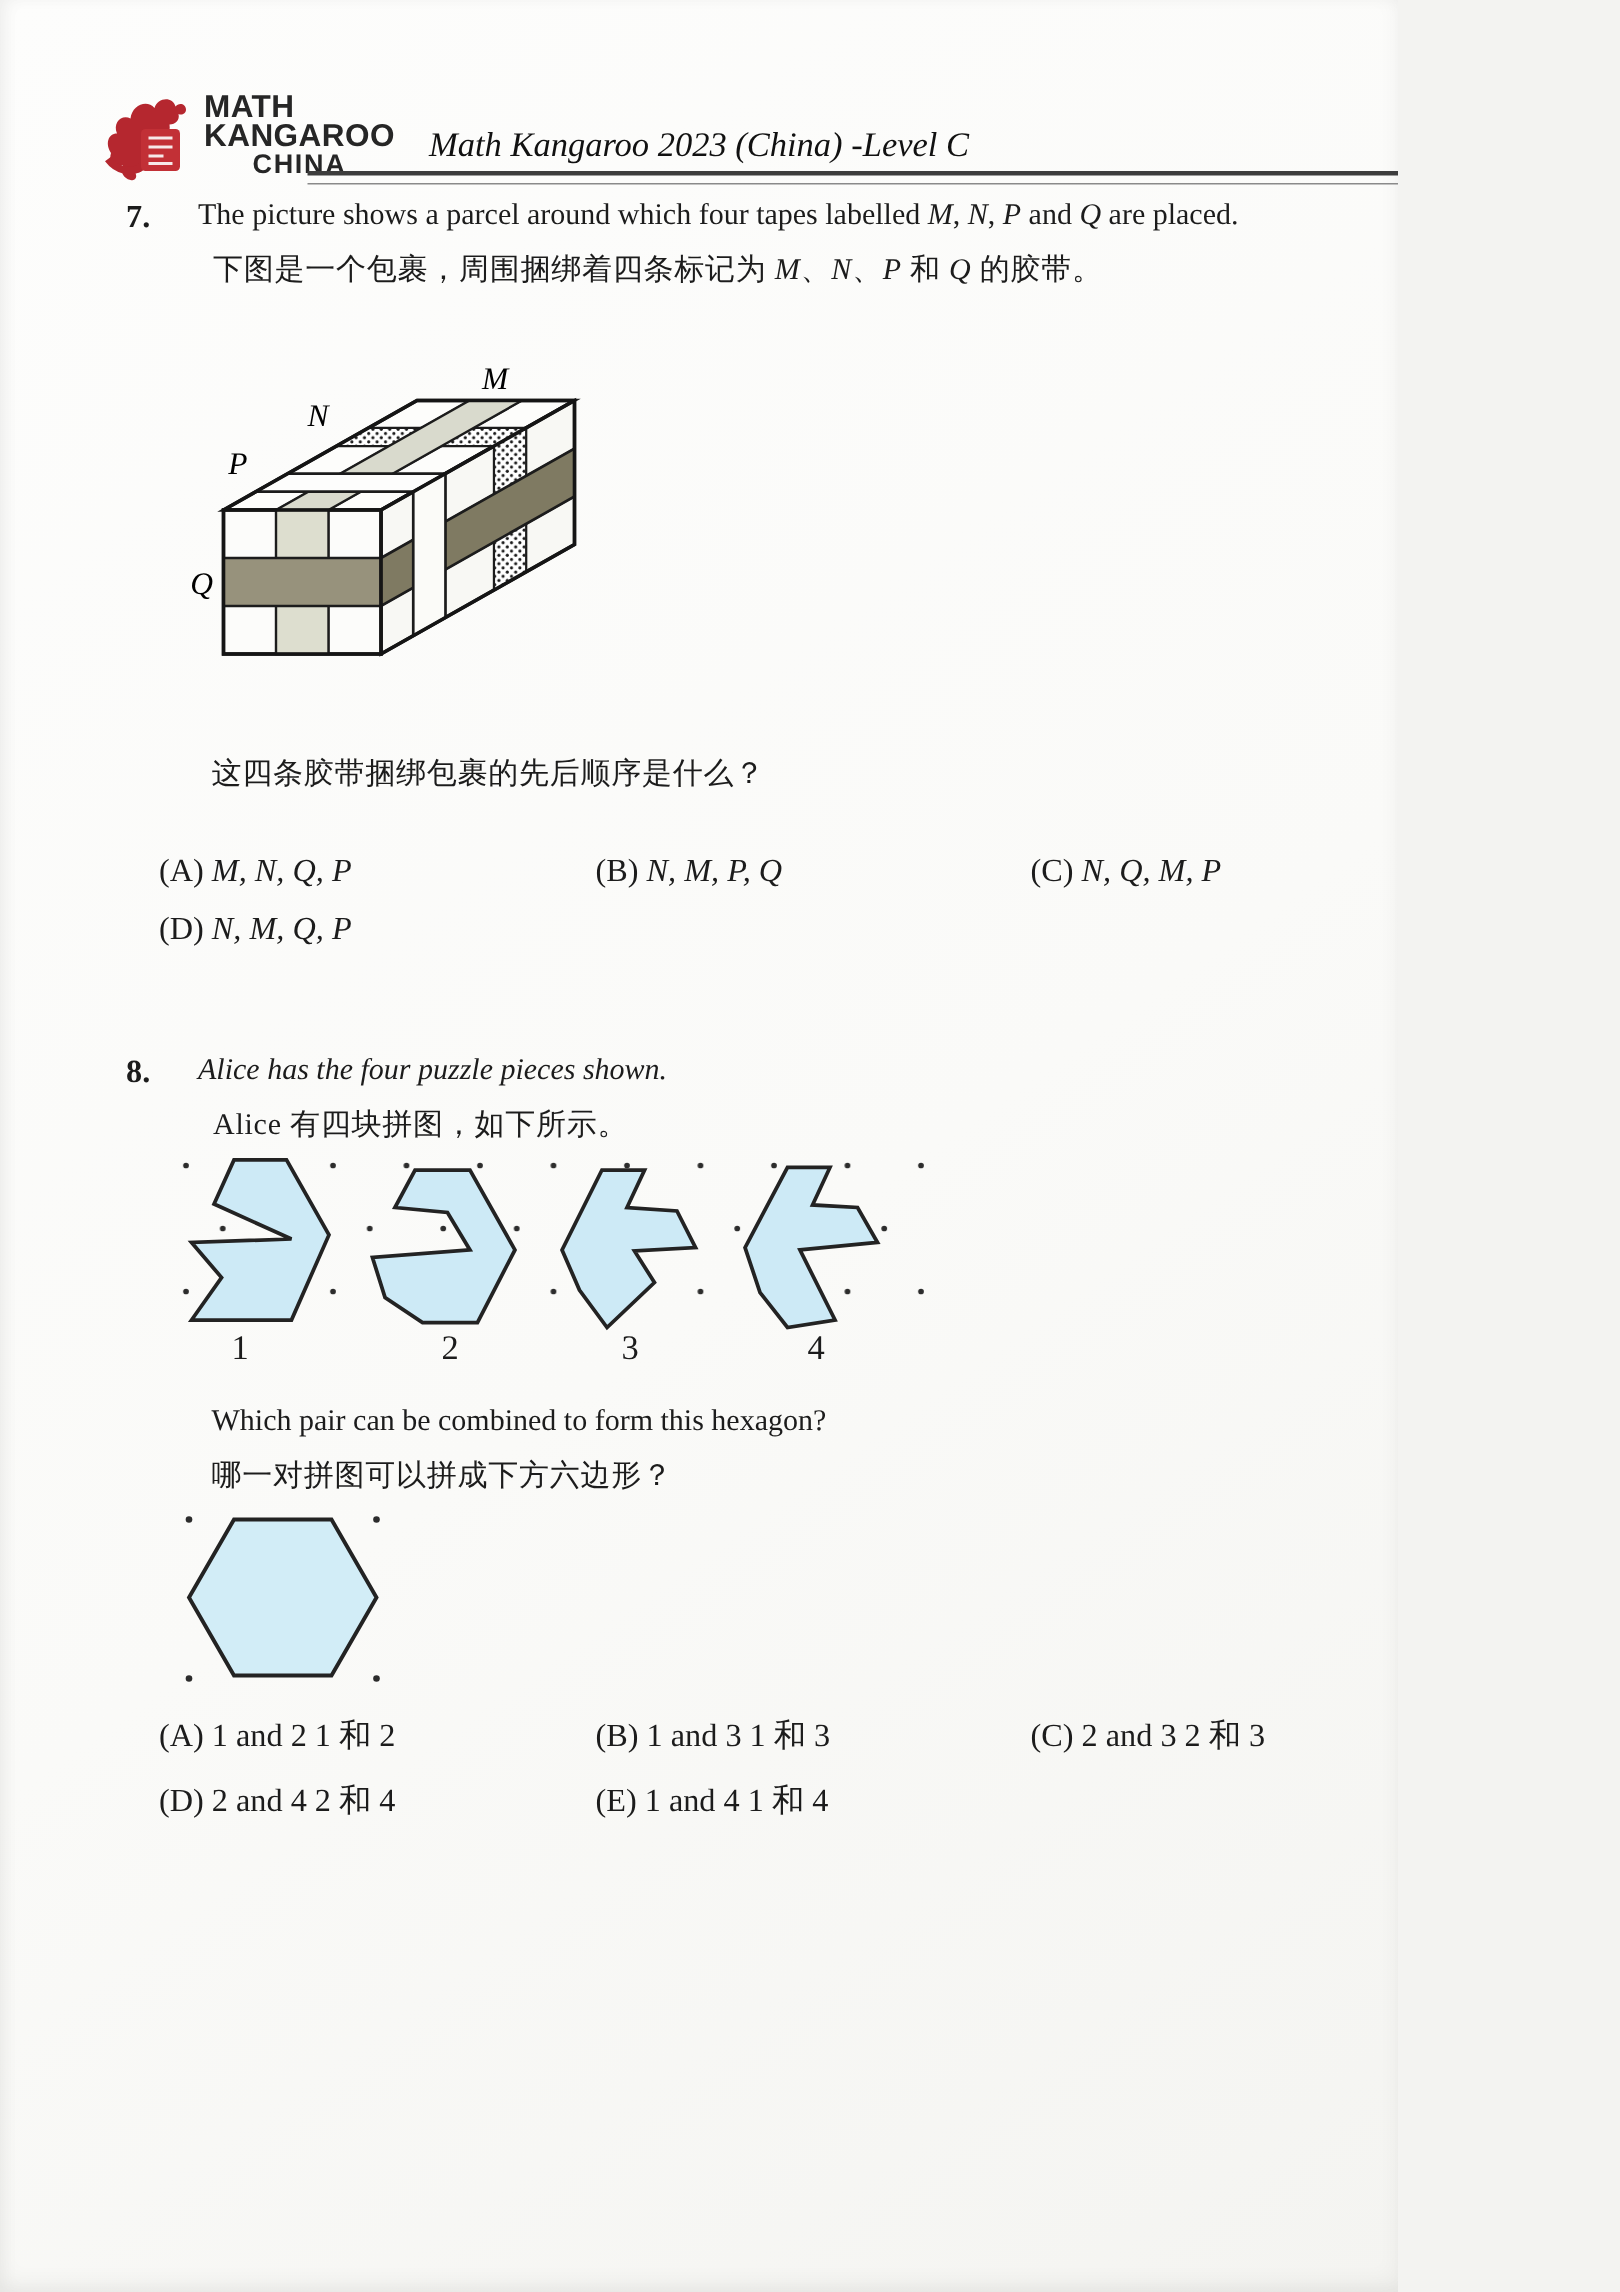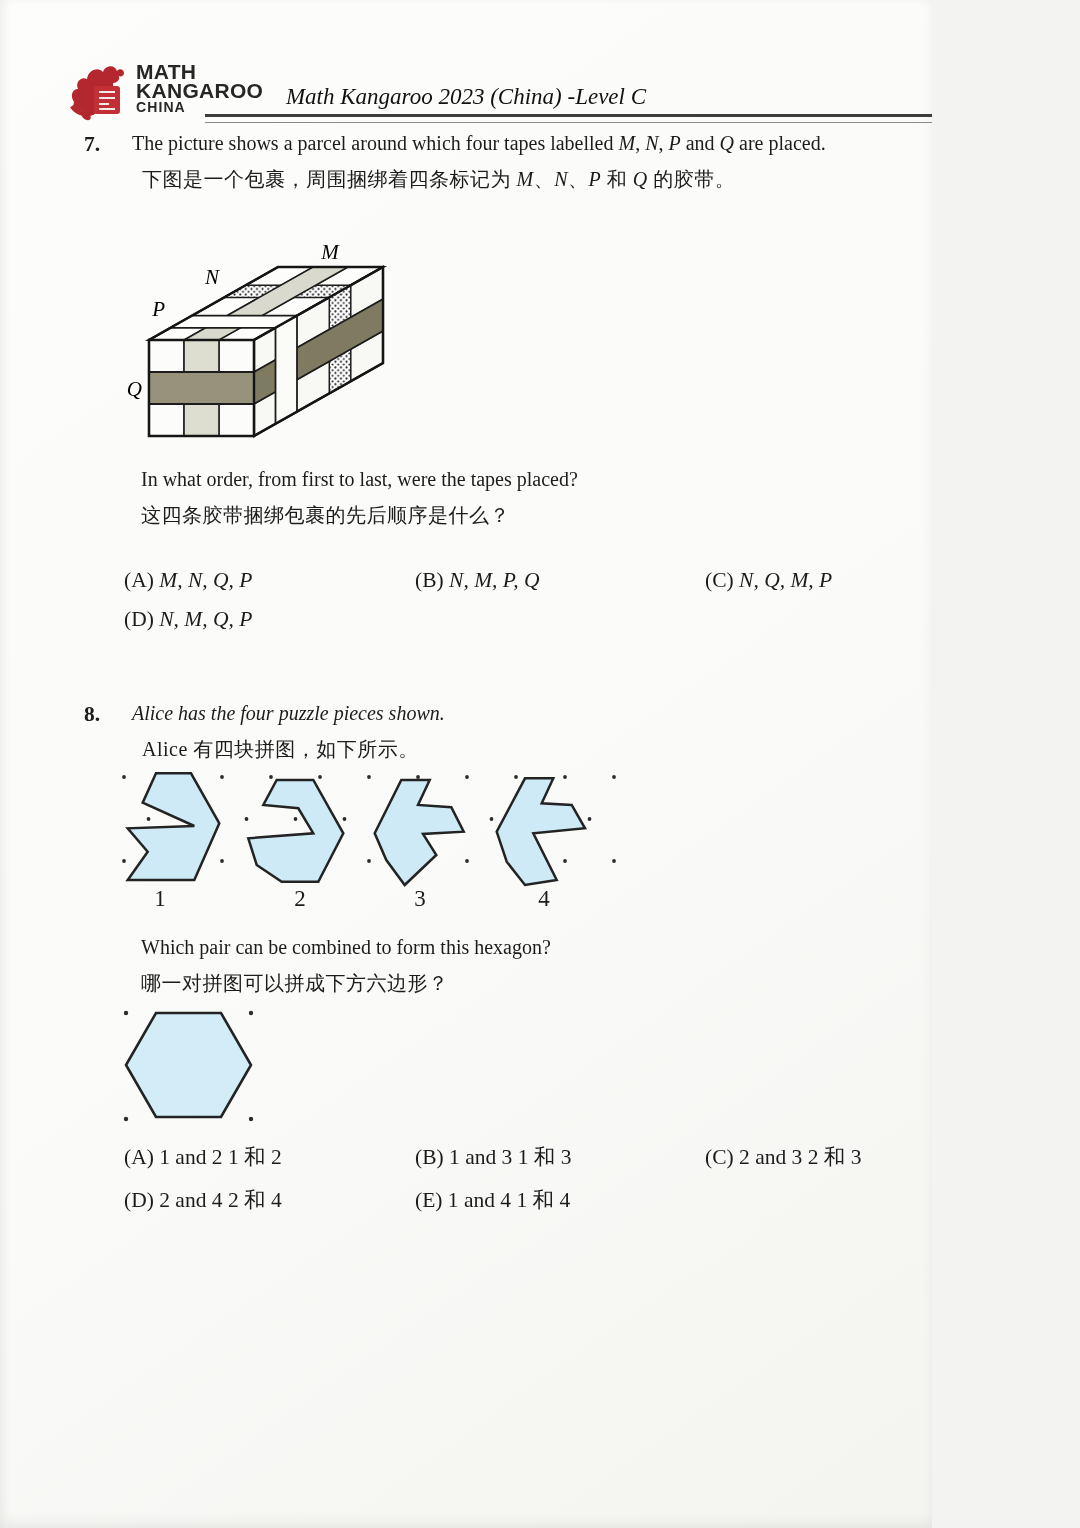--- a/index.html
+++ b/index.html
@@ -13,30 +13,30 @@
   .page{
     position:relative;width:932px;height:1528px;overflow:hidden;
     background:linear-gradient(145deg,#fdfdfc 0%,#fafaf8 55%,#f4f4f1 100%);
     box-shadow:inset 0 -6px 14px rgba(0,0,0,.05), inset 4px 0 10px rgba(0,0,0,.03);
   }
   .abs{position:absolute;}
   
   .logo-wrap{left:68px;top:56px;display:flex;align-items:flex-start;gap:6px;}
   .logo-text{font-family:"Liberation Sans","DejaVu Sans",sans-serif;font-weight:700;color:#262626;line-height:.92;letter-spacing:.3px;padding-top:6px;}
   .logo-text .l1,.logo-text .l2{font-size:21px;}
-  .logo-text .l3{font-size:14px;letter-spacing:1.1px;}
+  .logo-text .l3{font-size:18px;letter-spacing:1.1px;text-align:center;}
   .doc-title{left:0;right:0;top:84px;text-align:center;font-style:italic;font-weight:400;font-size:23px;color:#111;}
   .head-rule{left:205px;top:114px;width:810px;height:5px;border-top:3px solid #3d3d3d;border-bottom:1.5px solid #8a8a8a;}
   
   .qnum{font-weight:700;font-size:21.5px;}
   .qline{font-size:20px;white-space:nowrap;margin-left:16px;}
   .zh{letter-spacing:.5px;}
   .mvar{font-style:italic;}
   
-  .opts{display:grid;grid-template-columns:291px 290px auto;row-gap:14px;font-size:21.5px;margin-left:18px;}
+  .opts{display:grid;grid-template-columns:291px 290px auto;row-gap:14px;font-size:21.5px;}
   .opt{white-space:nowrap;}
   .opt .lab{font-weight:400;}
   .opts.italic-vals .val{font-style:italic;}
   svg text{font-family:"Liberation Serif","DejaVu Serif",serif;}
 </style>
 </head>
 <body>
 
 <div class="page">
 
@@ -121,21 +121,20 @@
         <line x1="130" y1="128" x2="259" y2="55"></line>
       </g>
 
       <text x="206" y="47" font-size="21" font-style="italic" text-anchor="middle">M</text>
       <text x="95" y="72" font-size="21" font-style="italic" text-anchor="end">N</text>
       <text x="41" y="104" font-size="21" font-style="italic" text-anchor="end">P</text>
       <text x="18" y="184" font-size="21" font-style="italic" text-anchor="end">Q</text>
     </g>
   </svg>
 
-  <div class="abs qline" style="left:125px;top:468px;">In what order, from first to last, were the tapes placed?</div>
   <div class="abs qline zh" style="left:125px;top:502px;">这四条胶带捆绑包裹的先后顺序是什么？</div>
 
   <div class="abs opts italic-vals" style="left:106px;top:568px;">
     <div class="opt"><span class="lab">(A)</span> <span class="val">M, N, Q, P</span></div>
     <div class="opt"><span class="lab">(B)</span> <span class="val">N, M, P, Q</span></div>
     <div class="opt"><span class="lab">(C)</span> <span class="val">N, Q, M, P</span></div>
     <div class="opt"><span class="lab">(D)</span> <span class="val">N, M, Q, P</span></div>
   </div>
 
   <div class="abs qnum" style="left:84px;top:702px;">8.</div>

